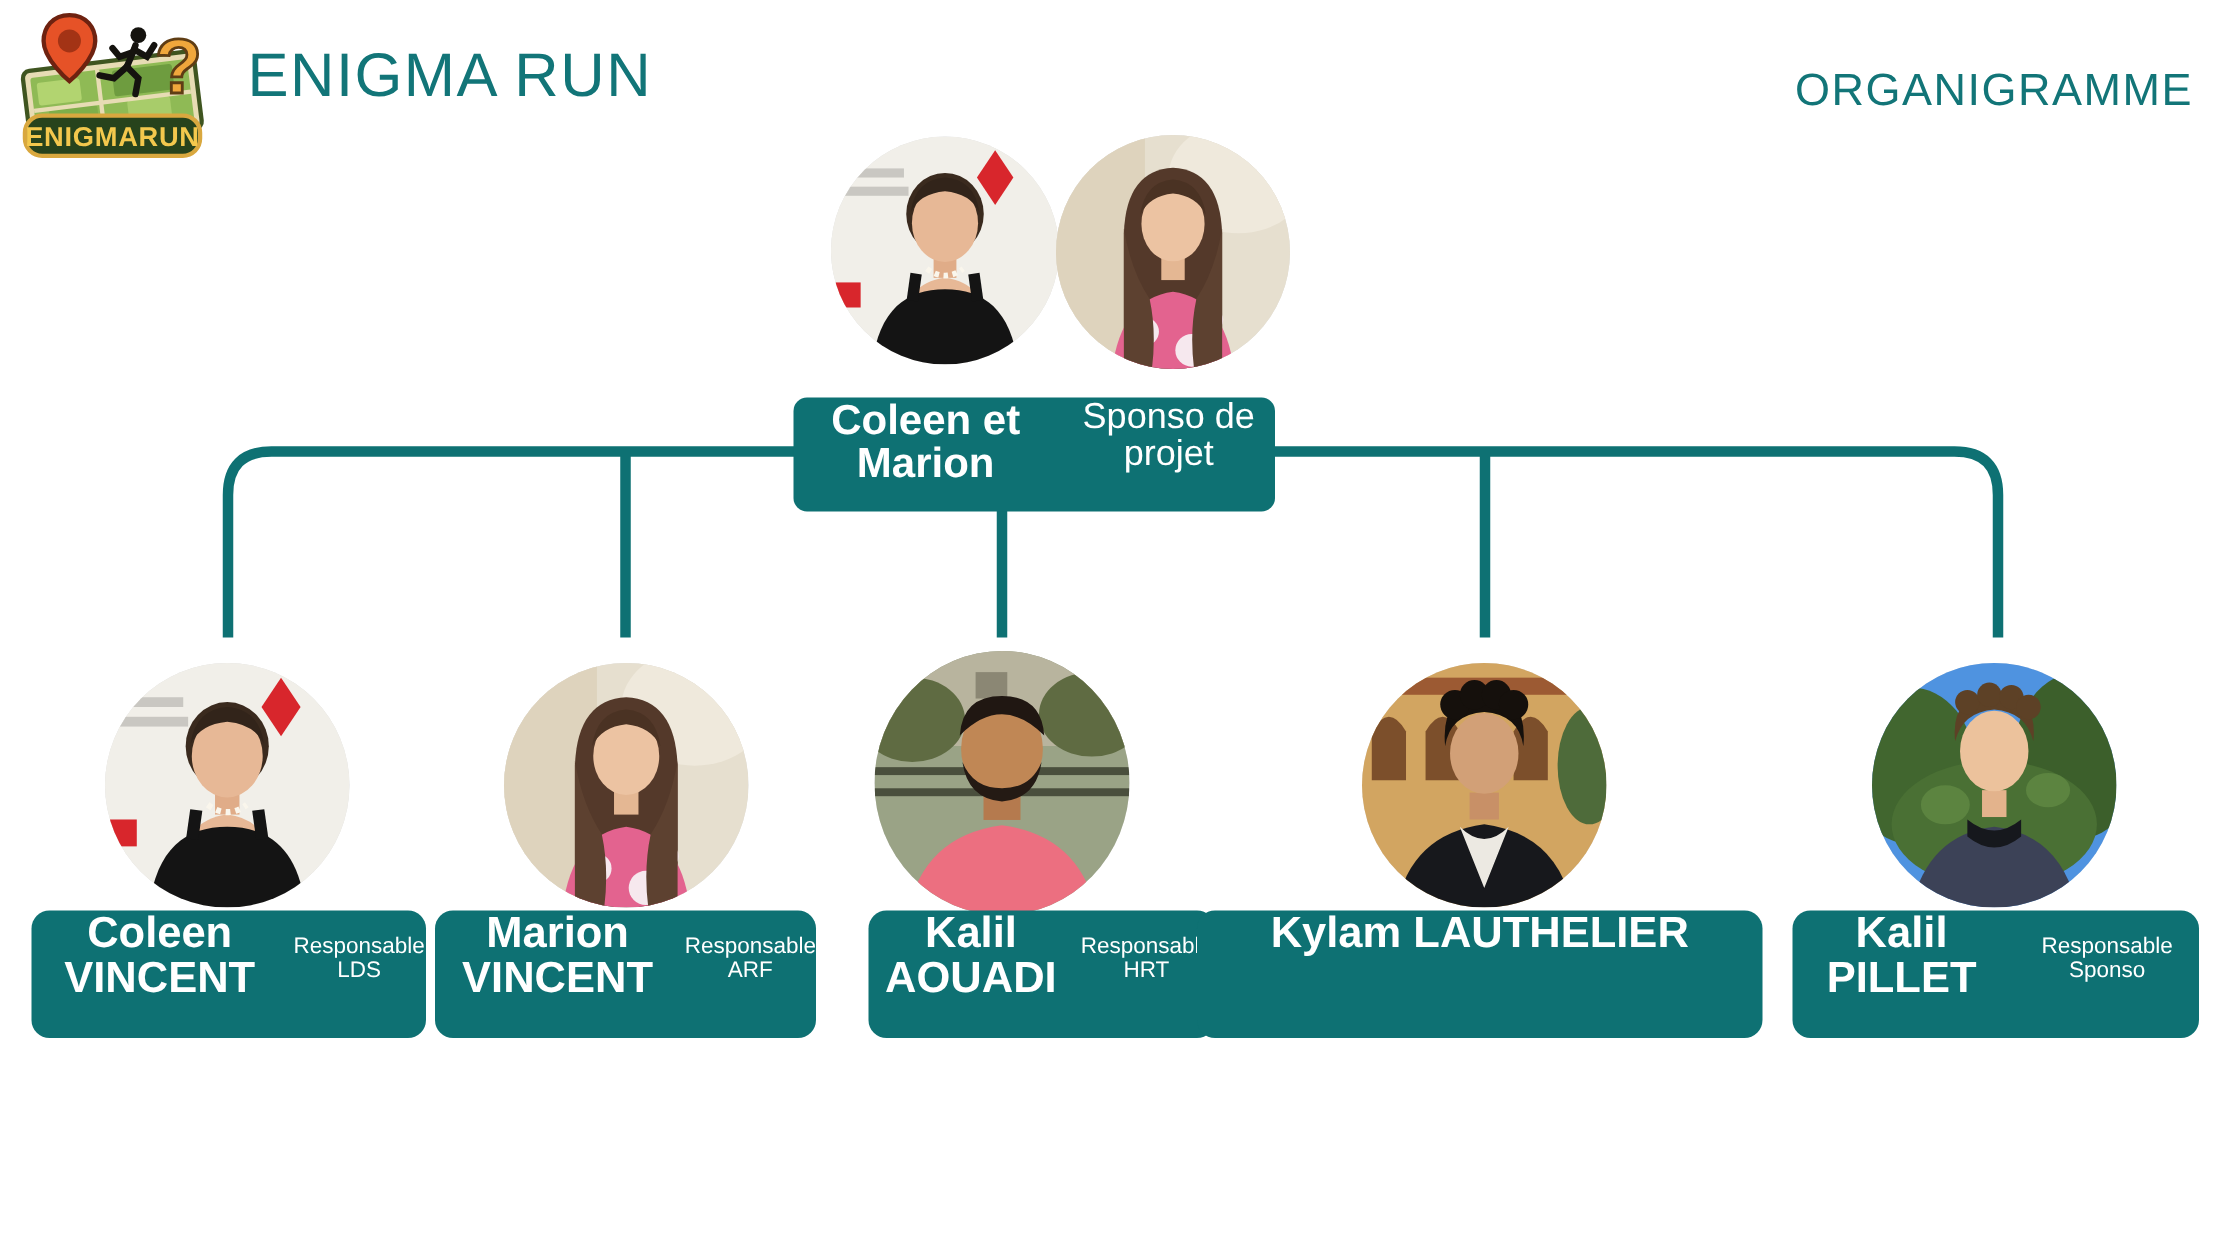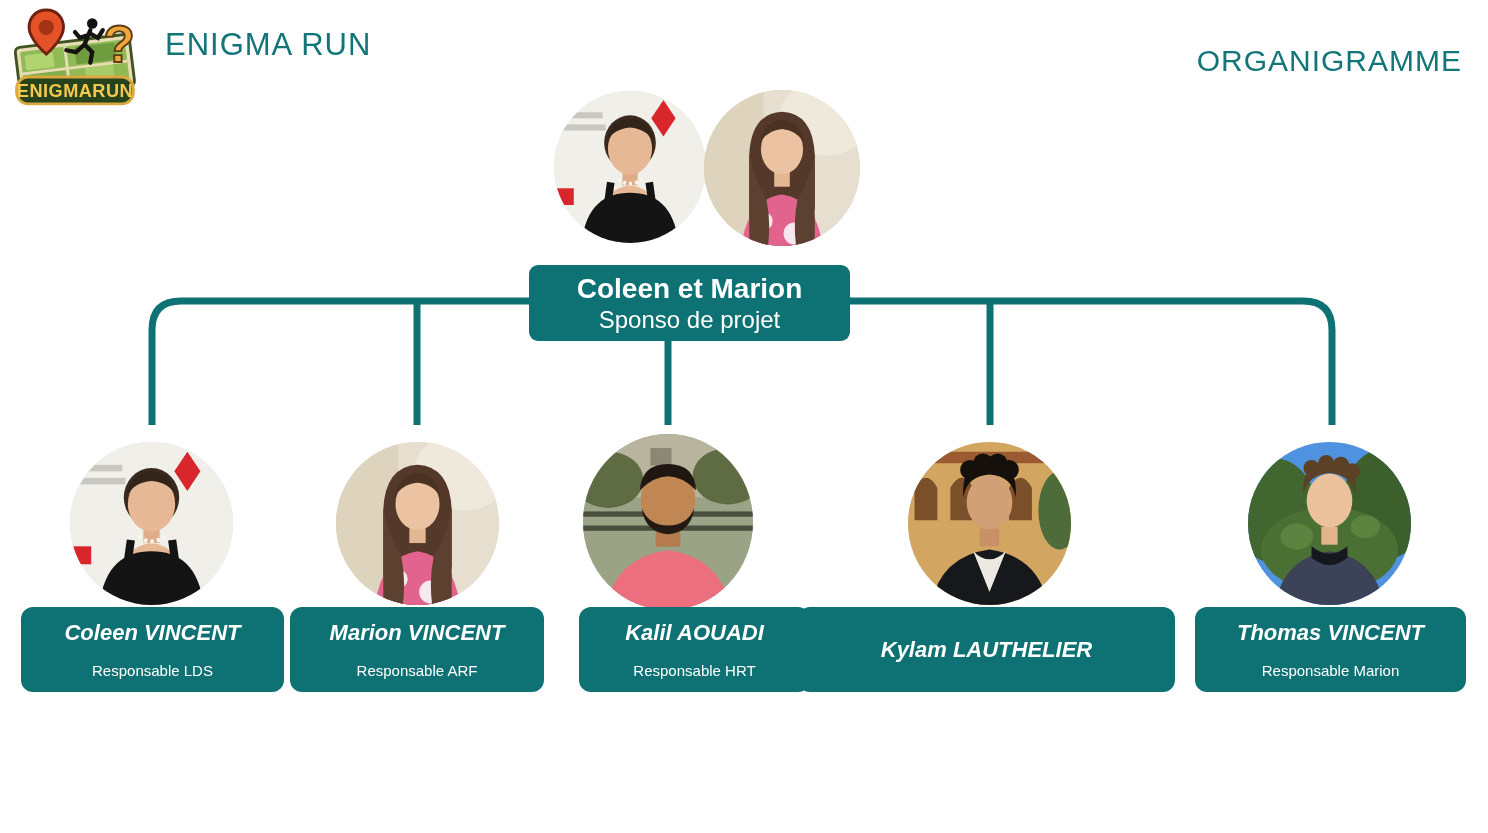--- a/index.html
+++ b/index.html
@@ -5,47 +5,47 @@
   html,body{margin:0;padding:0;background:#ffffff;}
   .canvas{
     position:relative;width:1488px;height:833px;background:#ffffff;
     font-family:"Liberation Sans", sans-serif;overflow:hidden;
     --teal:#0E7173;--heading:#127578;--boxtext:#ffffff;
   }
   
   .logo{position:absolute;left:8px;top:4px;width:134px;height:104px;}
   .logo svg{width:100%;height:100%;display:block;}
   .brand-title{
-    position:absolute;left:165px;top:27px;font-size:31px;letter-spacing:1px;
+    position:absolute;left:165px;top:27px;font-size:41px;letter-spacing:1px;
     color:var(--heading);white-space:nowrap;
   }
   .page-title{
     position:absolute;right:26px;top:44px;font-size:30px;letter-spacing:1px;
     color:var(--heading);white-space:nowrap;
   }
   
   .connectors{position:absolute;left:0;top:0;width:1488px;height:833px;}
   .connectors path{stroke:var(--teal);stroke-width:7;fill:none;}
   
   .avatar{position:absolute;border-radius:50%;overflow:hidden;background:#ddd;}
   .avatar svg{width:100%;height:100%;display:block;}
   .root-a1{left:554px;top:91px;width:152px;height:152px;z-index:3;}
   .root-a2{left:704px;top:90px;width:156px;height:156px;z-index:4;}
   
   .node-box{
     position:absolute;background:var(--teal);color:var(--boxtext);text-align:center;
-    display:flex;flex-direction:column;justify-content:center;gap:3px;z-index:5;
+    display:flex;flex-direction:row;justify-content:center;gap:3px;z-index:5;
   }
   .node-name{font-weight:bold;line-height:1.05;}
   .node-role{line-height:1.05;}
   .root-box{left:529px;top:265px;width:321px;height:76px;border-radius:9px;}
   .root-box .node-name{font-size:28px;}
   .root-box .node-role{font-size:24px;}
   .member-box{top:607px;height:85px;border-radius:12px;}
-  .member-box .node-name{font-size:22px;font-style:italic;}
+  .member-box .node-name{font-size:29px;}
   .member-box .node-role{font-size:15px;margin-top:16px;}
   
   .m1-photo{left:70px;top:442px;width:163px;height:163px;}
   .m2-photo{left:336px;top:442px;width:163px;height:163px;}
   .m3-photo{left:583px;top:434px;width:170px;height:176px;}
   .m4-photo{left:908px;top:442px;width:163px;height:163px;}
   .m5-photo{left:1248px;top:442px;width:163px;height:163px;}
   .m1-box{left:21px;width:263px;}
   .m2-box{left:290px;width:254px;}
   .m3-box{left:579px;width:231px;}
@@ -247,17 +247,17 @@
       <rect x="45" y="52" width="10" height="11" fill="#e3b38c"></rect>
       <ellipse cx="50" cy="36" rx="14" ry="16.5" fill="#ecc29c"></ellipse>
       <path d="M34,32 Q32,13 50,12 Q68,13 66,32 Q63,20 50,19 Q37,20 34,32 Z" fill="#5d4126"></path>
       <circle cx="39" cy="16" r="5" fill="#5d4126"></circle>
       <circle cx="48" cy="13" r="5" fill="#5d4126"></circle>
       <circle cx="57" cy="14" r="5" fill="#5d4126"></circle>
       <circle cx="64" cy="18" r="5" fill="#5d4126"></circle>
     </svg>
   </div>
   <div class="node-box member-box m5-box">
-    <div class="node-name">Thomas VINCENT</div>
-    <div class="node-role">Responsable Marion</div>
+    <div class="node-name">Kalil PILLET</div>
+    <div class="node-role">Responsable Sponso</div>
   </div>
 
 </div>
 
 </body></html>

